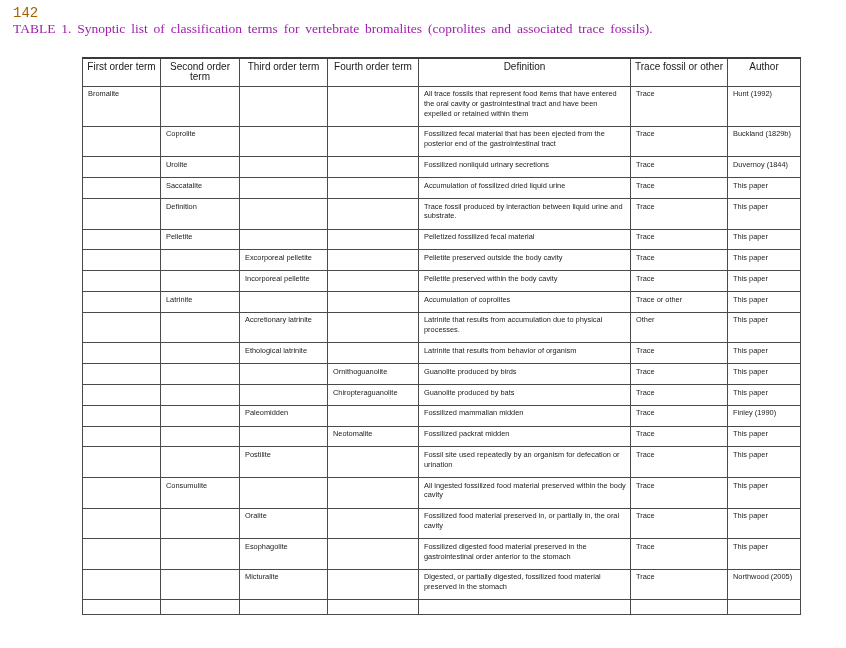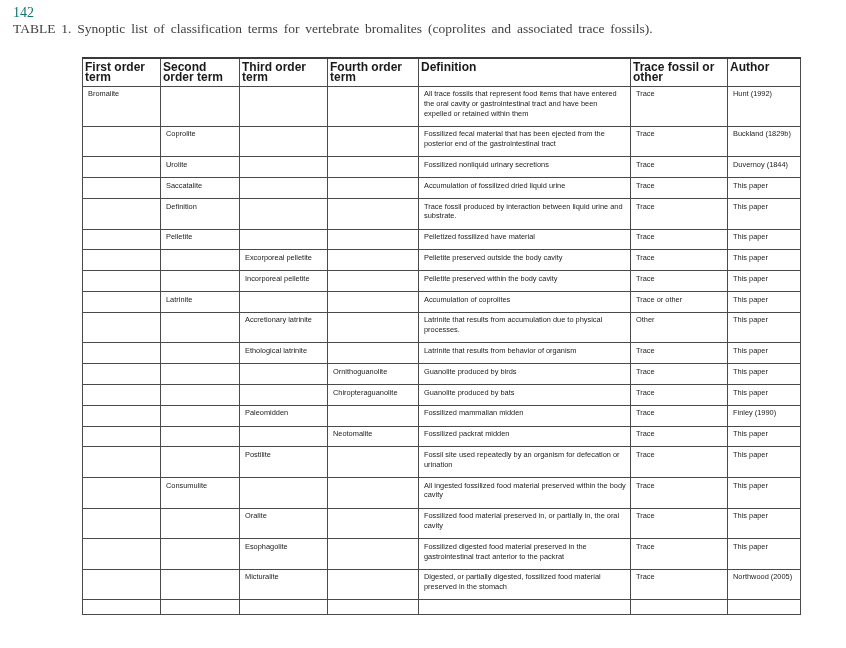--- a/index.html
+++ b/index.html
@@ -12,55 +12,55 @@
     height: 648px;
     overflow: hidden;
     font-family: "Liberation Sans", sans-serif;
     color: #1c1c1c;
     position: relative;
   }
   .page-number {
     position: absolute;
     left: 13px;
     top: 5px;
-    font-family: Liberation Serif, serif;
+    font-family: Liberation Mono, monospace;
     font-size: 14px;
-    color: #0f766e;
+    color: #a16207;
   }
   .caption {
     position: absolute;
     left: 13px;
     top: 21px;
     width: 820px;
     font-family: "Liberation Serif", "DejaVu Serif", serif;
     font-size: 13.5px;
     word-spacing: 2.5px;
-    color: #404040;
+    color: #a21caf;
     white-space: nowrap;
   }
   table.class-table {
     position: absolute;
     left: 82px;
     top: 57px;
     width: 718px;
     table-layout: fixed;
     border-collapse: collapse;
     border: 1px solid #3a3a3a;
     border-top-width: 2px;
   }
   table.class-table th,
   table.class-table td {
     border: 1px solid #4a4a4a;
     vertical-align: top;
     overflow: hidden;
   }
   table.class-table th {
-    font-size: 12px;
-    font-weight: bold;
-    text-align: left;
+    font-size: 10px;
+    font-weight: normal;
+    text-align: center;
     padding: 3px 2px 3.5px 2px;
     line-height: 10px;
     color: #1a1a1a;
   }
   table.class-table td {
     font-size: 7.4px;
     font-weight: normal;
     text-align: left;
     padding: 2.5px 4px 7.5px 5px;
     line-height: 9.8px;
@@ -143,21 +143,21 @@
         <td></td>
         <td>Trace fossil produced by interaction between liquid urine and substrate.</td>
         <td>Trace</td>
         <td>This paper</td>
       </tr>
       <tr>
         <td></td>
         <td>Pelletite</td>
         <td></td>
         <td></td>
-        <td>Pelletized fossilized have material</td>
+        <td>Pelletized fossilized fecal material</td>
         <td>Trace</td>
         <td>This paper</td>
       </tr>
       <tr>
         <td></td>
         <td></td>
         <td>Excorporeal pelletite</td>
         <td></td>
         <td>Pelletite preserved outside the body cavity</td>
         <td>Trace</td>
@@ -260,21 +260,21 @@
         <td></td>
         <td>Fossilized food material preserved in, or partially in, the oral cavity</td>
         <td>Trace</td>
         <td>This paper</td>
       </tr>
       <tr>
         <td></td>
         <td></td>
         <td>Esophagolite</td>
         <td></td>
-        <td>Fossilized digested food material preserved in the gastrointestinal tract anterior to the packrat</td>
+        <td>Fossilized digested food material preserved in the gastrointestinal order anterior to the stomach</td>
         <td>Trace</td>
         <td>This paper</td>
       </tr>
       <tr>
         <td></td>
         <td></td>
         <td>Micturalite</td>
         <td></td>
         <td>Digested, or partially digested, fossilized food material preserved in the stomach</td>
         <td>Trace</td>

